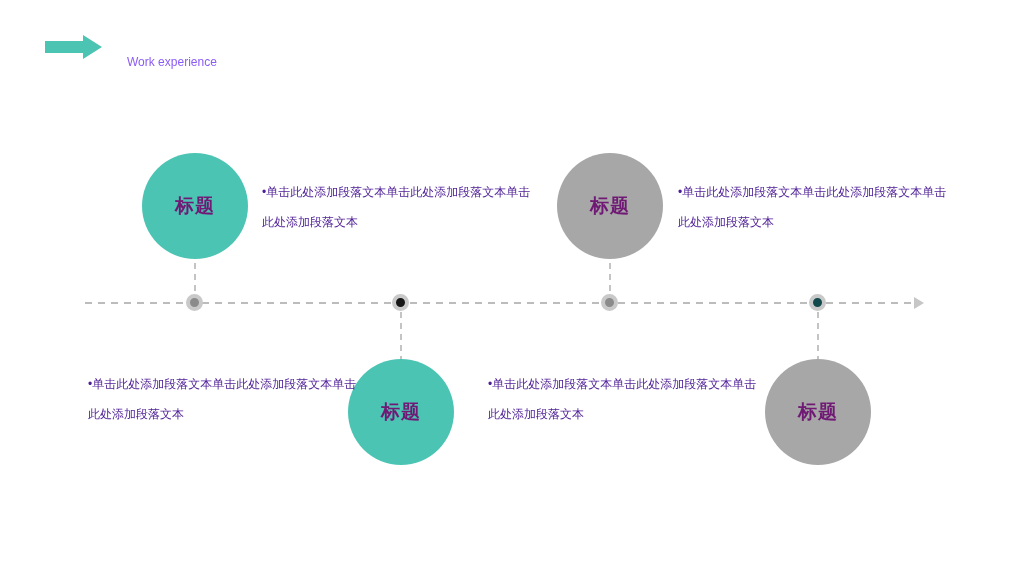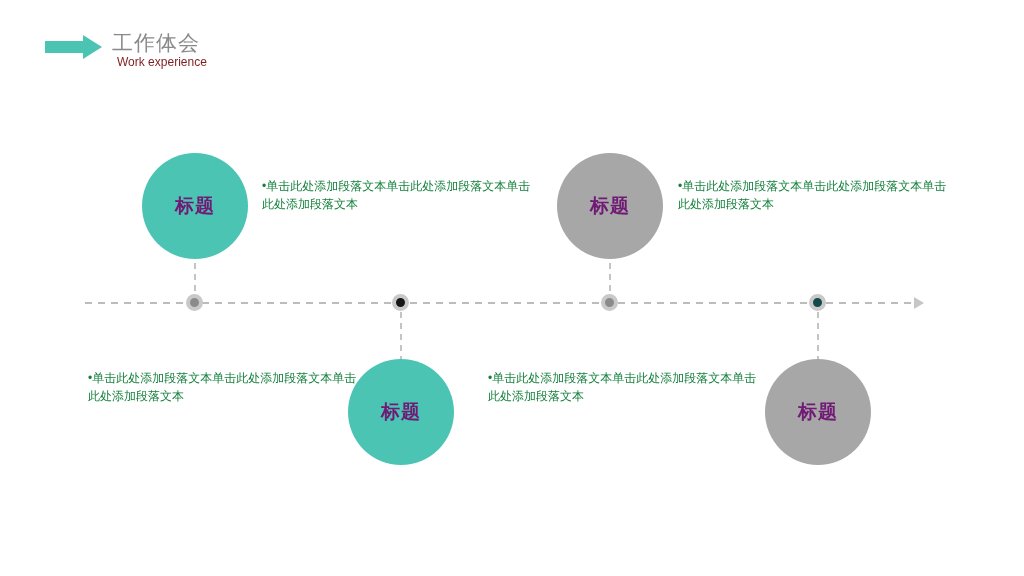--- a/index.html
+++ b/index.html
@@ -11,22 +11,22 @@
     font-family:"Liberation Sans","DejaVu Sans",sans-serif;
     margin:0 auto;
   }
   
   .hdr-arrow{position:absolute;left:45px;top:35px;width:57px;height:24px;}
   .hdr-title{
     position:absolute;left:112px;top:29px;
     font-size:21px;color:#8a8a8a;letter-spacing:1px;
   }
   .hdr-sub{
-    position:absolute;left:117px;top:55px;
-    font-size:12px;color:#7f1d1d;
+    position:absolute;left:127px;top:55px;
+    font-size:12px;color:#8b5cf6;
   }
   
   .tl-line{
     position:absolute;left:85px;top:302px;width:830px;height:2px;
     background:repeating-linear-gradient(90deg,#bcbcbc 0 7px,transparent 7px 13px);
   }
   .tl-arrowhead{
     position:absolute;left:914px;top:297px;width:0;height:0;
     border-left:10px solid #c6c6c6;
     border-top:6px solid transparent;
@@ -56,37 +56,36 @@
   }
   .circle.teal{background:#4cc4b4;}
   .circle.gray{background:#a7a7a7;}
   .circle.c1{left:142px;top:153px;}
   .circle.c2{left:348px;top:359px;}
   .circle.c3{left:557px;top:153px;}
   .circle.c4{left:765px;top:359px;}
   
   .para{
     position:absolute;width:272px;
-    font-size:12px;line-height:18px;color:#15803d;
+    font-size:12px;line-height:30px;color:#4c1d95;
     word-break:break-all;
   }
   .para.p1{left:262px;top:177px;}
   .para.p2{left:88px;top:369px;}
   .para.p3{left:678px;top:177px;}
   .para.p4{left:488px;top:369px;}
 </style>
 </head>
 <body>
 
 <div class="slide">
 
   <svg class="hdr-arrow" viewBox="0 0 57 24" xmlns="http://www.w3.org/2000/svg">
     <polygon points="0,6 38,6 38,0 57,12 38,24 38,18 0,18" fill="#4cc4b4"></polygon>
   </svg>
-  <div class="hdr-title">工作体会</div>
   <div class="hdr-sub">Work experience</div>
 
   <div class="tl-line"></div>
   <div class="tl-arrowhead"></div>
 
   <div class="vconn v1"></div>
   <div class="vconn v2"></div>
   <div class="vconn v3"></div>
   <div class="vconn v4"></div>
 

